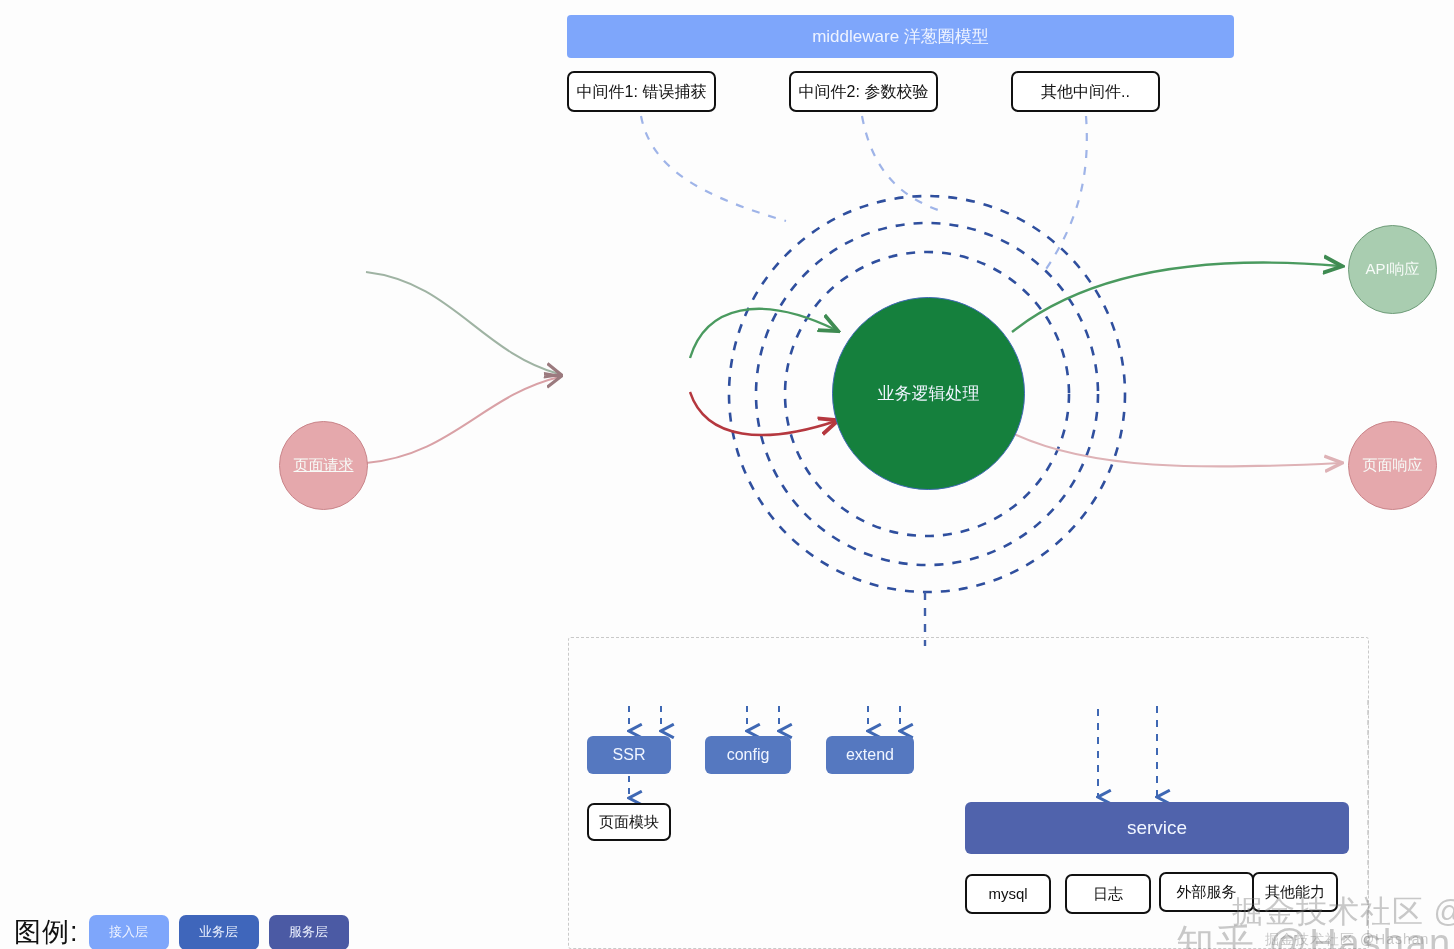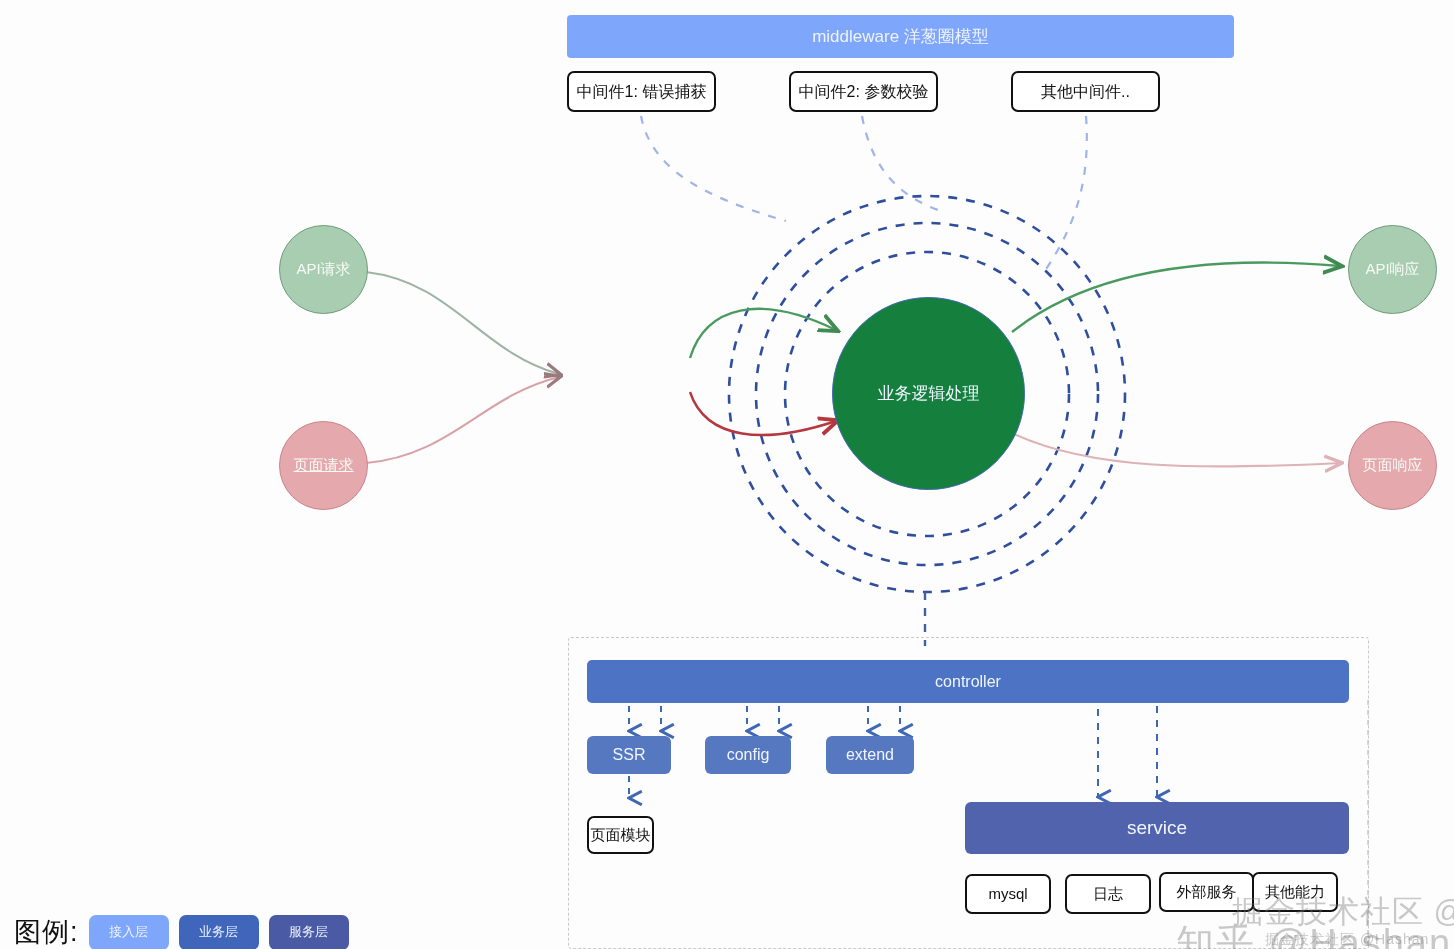--- a/index.html
+++ b/index.html
@@ -101,23 +101,23 @@
     border-radius: 6px;
     color: #f0f5ff;
     font-size: 16px;
     height: 38px;
   }
   #box-ssr    { left: 587px; top: 736px; width: 84px; }
   #box-config { left: 705px; top: 736px; width: 86px; }
   #box-extend { left: 826px; top: 736px; width: 88px; }
 
   #page-module {
-    left: 587px; top: 803px; width: 67px; height: 38px;
+    left: 587px; top: 803px; width: 84px; height: 38px;
     background: #ffffff; border: 2.5px solid #111111; border-radius: 7px;
-    color: #111111; font-size: 15px; margin-top: 13px;
+    color: #111111; font-size: 15px;
   }
 
   #service-bar {
     left: 965px; top: 802px; width: 384px; height: 52px;
     background: #5063ac; border-radius: 6px;
     color: #f0f5ff; font-size: 19px;
   }
   .svc-box {
     background: #ffffff; border: 2.5px solid #111111; border-radius: 7px;
     color: #111111; font-size: 15px; height: 40px;
@@ -222,31 +222,29 @@
 
     <path d="M1368,700 L1368,949" fill="none" stroke="#c9c9c9" stroke-width="1.5" stroke-dasharray="5 5"></path>
   </svg>
 
   <div class="node" id="middleware-banner">middleware 洋葱圈模型</div>
 
   <div class="node mw-box" id="mw-box-0">中间件1: 错误捕获</div>
   <div class="node mw-box" id="mw-box-1">中间件2: 参数校验</div>
   <div class="node mw-box" id="mw-box-2">其他中间件..</div>
 
-  <div class="node circle green" id="api-request">API请求</div>
   <div class="node circle red" id="page-request">页面请求</div>
   <div class="node circle green" id="api-response">API响应</div>
   <div class="node circle red" id="page-response">页面响应</div>
 
 
   <div class="node" id="business-core">业务逻辑处理</div>
 
   <div id="controller-group"></div>
 
-  <div class="node" id="controller-bar">controller</div>
 
   <div class="node mid-box" id="box-ssr">SSR</div>
   <div class="node mid-box" id="box-config">config</div>
   <div class="node mid-box" id="box-extend">extend</div>
 
   <div class="node" id="page-module">页面模块</div>
 
   <div class="node" id="service-bar">service</div>
 
   <div class="node svc-box" id="svc-0">mysql</div>

